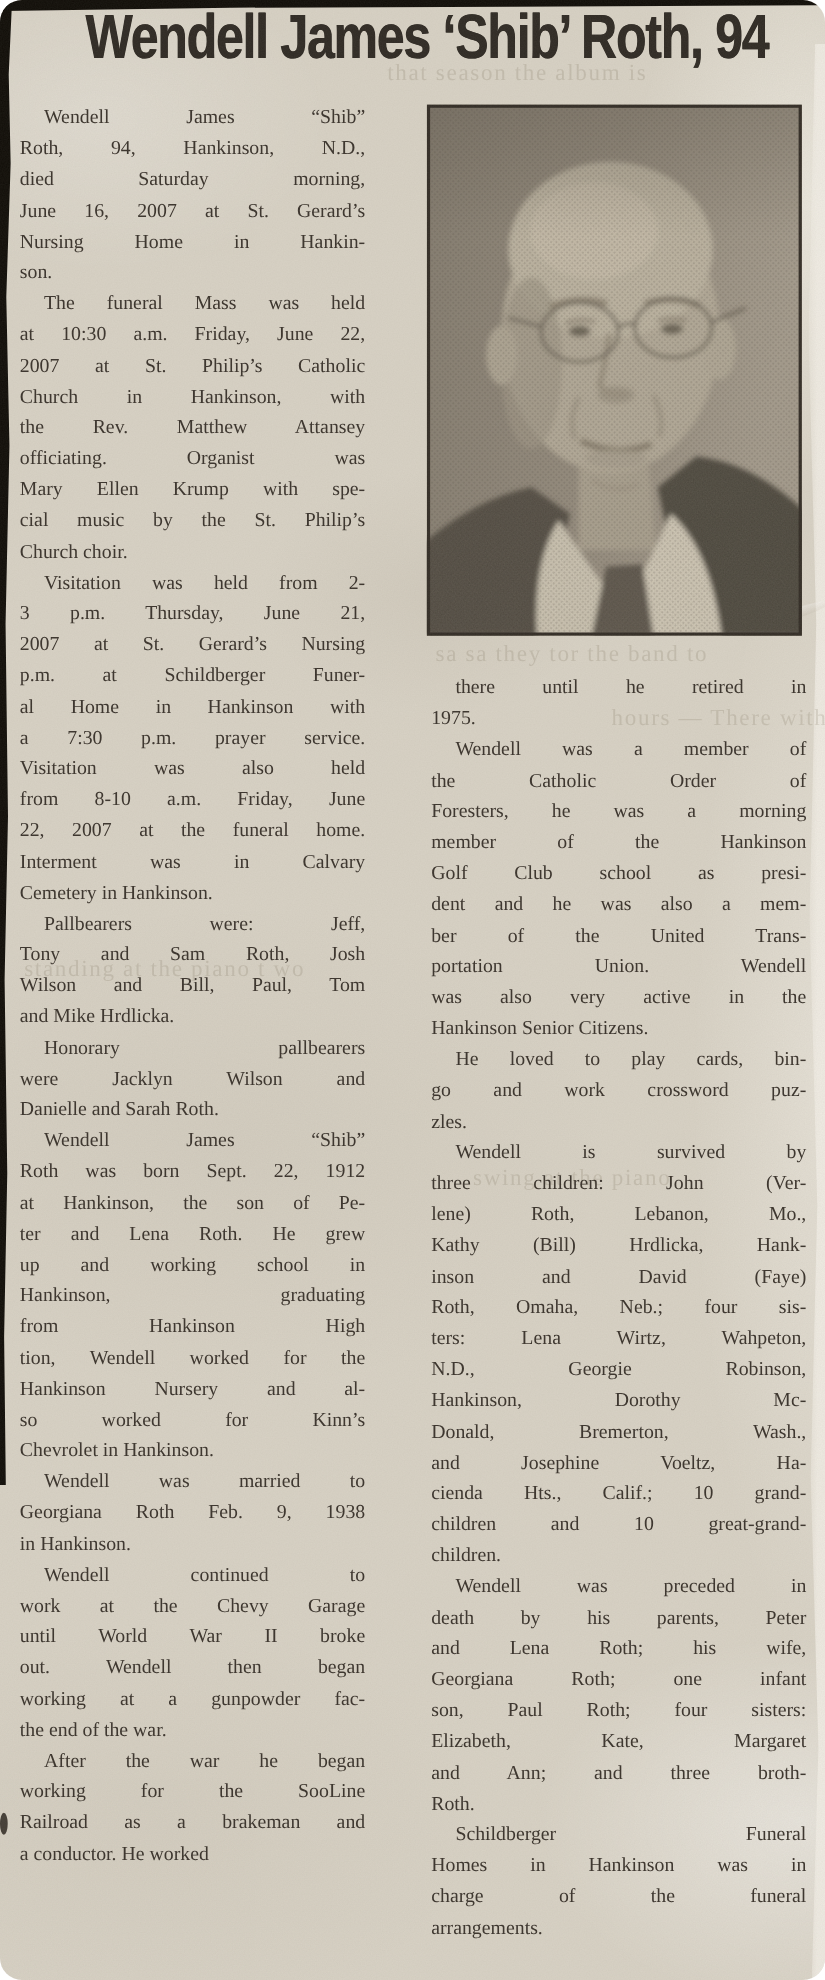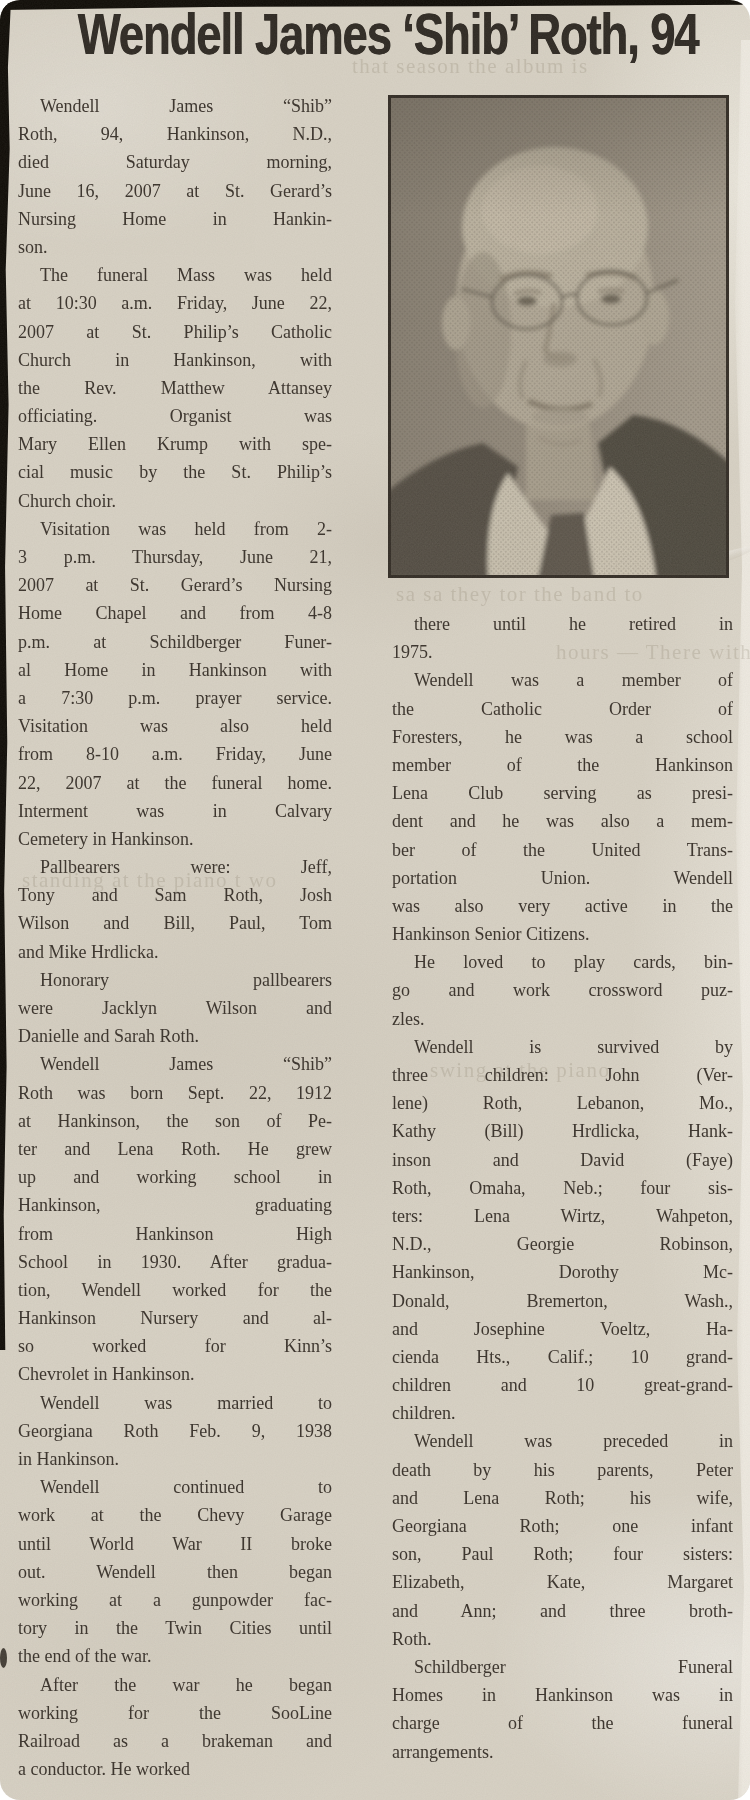--- a/index.html
+++ b/index.html
@@ -185,21 +185,20 @@
       <div class="line">2007 at St. Philip’s Catholic</div>
       <div class="line">Church in Hankinson, with</div>
       <div class="line">the Rev. Matthew Attansey</div>
       <div class="line">officiating. Organist was</div>
       <div class="line">Mary Ellen Krump with spe-</div>
       <div class="line">cial music by the St. Philip’s</div>
       <div class="line last">Church choir.</div>
       <div class="line first">Visitation was held from 2-</div>
       <div class="line">3 p.m. Thursday, June 21,</div>
       <div class="line">2007 at St. Gerard’s Nursing</div>
-      <div class="line">Home Chapel and from 4-8</div>
       <div class="line">p.m. at Schildberger Funer-</div>
       <div class="line">al Home in Hankinson with</div>
       <div class="line">a 7:30 p.m. prayer service.</div>
       <div class="line">Visitation was also held</div>
       <div class="line">from 8-10 a.m. Friday, June</div>
       <div class="line">22, 2007 at the funeral home.</div>
       <div class="line">Interment was in Calvary</div>
       <div class="line last">Cemetery in Hankinson.</div>
       <div class="line first">Pallbearers were: Jeff,</div>
       <div class="line">Tony and Sam Roth, Josh</div>
@@ -208,48 +207,46 @@
       <div class="line first">Honorary pallbearers</div>
       <div class="line">were Jacklyn Wilson and</div>
       <div class="line last">Danielle and Sarah Roth.</div>
       <div class="line first">Wendell James “Shib”</div>
       <div class="line">Roth was born Sept. 22, 1912</div>
       <div class="line">at Hankinson, the son of Pe-</div>
       <div class="line">ter and Lena Roth. He grew</div>
       <div class="line">up and working school in</div>
       <div class="line">Hankinson, graduating</div>
       <div class="line">from Hankinson High</div>
-      <div class="line">School in 1930. After gradua-</div>
       <div class="line">tion, Wendell worked for the</div>
       <div class="line">Hankinson Nursery and al-</div>
       <div class="line">so worked for Kinn’s</div>
       <div class="line last">Chevrolet in Hankinson.</div>
       <div class="line first">Wendell was married to</div>
       <div class="line">Georgiana Roth Feb. 9, 1938</div>
       <div class="line last">in Hankinson.</div>
       <div class="line first">Wendell continued to</div>
       <div class="line">work at the Chevy Garage</div>
       <div class="line">until World War II broke</div>
       <div class="line">out. Wendell then began</div>
       <div class="line">working at a gunpowder fac-</div>
-      <div class="line">tory in the Twin Cities until</div>
       <div class="line last">the end of the war.</div>
       <div class="line first">After the war he began</div>
       <div class="line">working for the SooLine</div>
       <div class="line">Railroad as a brakeman and</div>
       <div class="line last">a conductor. He worked</div>
     </div>
   <div class="col col-right">
       <div class="line first">there until he retired in</div>
       <div class="line last">1975.</div>
       <div class="line first">Wendell was a member of</div>
       <div class="line">the Catholic Order of</div>
-      <div class="line">Foresters, he was a school</div>
+      <div class="line">Foresters, he was a morning</div>
       <div class="line">member of the Hankinson</div>
-      <div class="line">Lena Club serving as presi-</div>
+      <div class="line">Golf Club school as presi-</div>
       <div class="line">dent and he was also a mem-</div>
       <div class="line">ber of the United Trans-</div>
       <div class="line">portation Union. Wendell</div>
       <div class="line">was also very active in the</div>
       <div class="line last">Hankinson Senior Citizens.</div>
       <div class="line first">He loved to play cards, bin-</div>
       <div class="line">go and work crossword puz-</div>
       <div class="line last">zles.</div>
       <div class="line first">Wendell is survived by</div>
       <div class="line">three children: John (Ver-</div>

